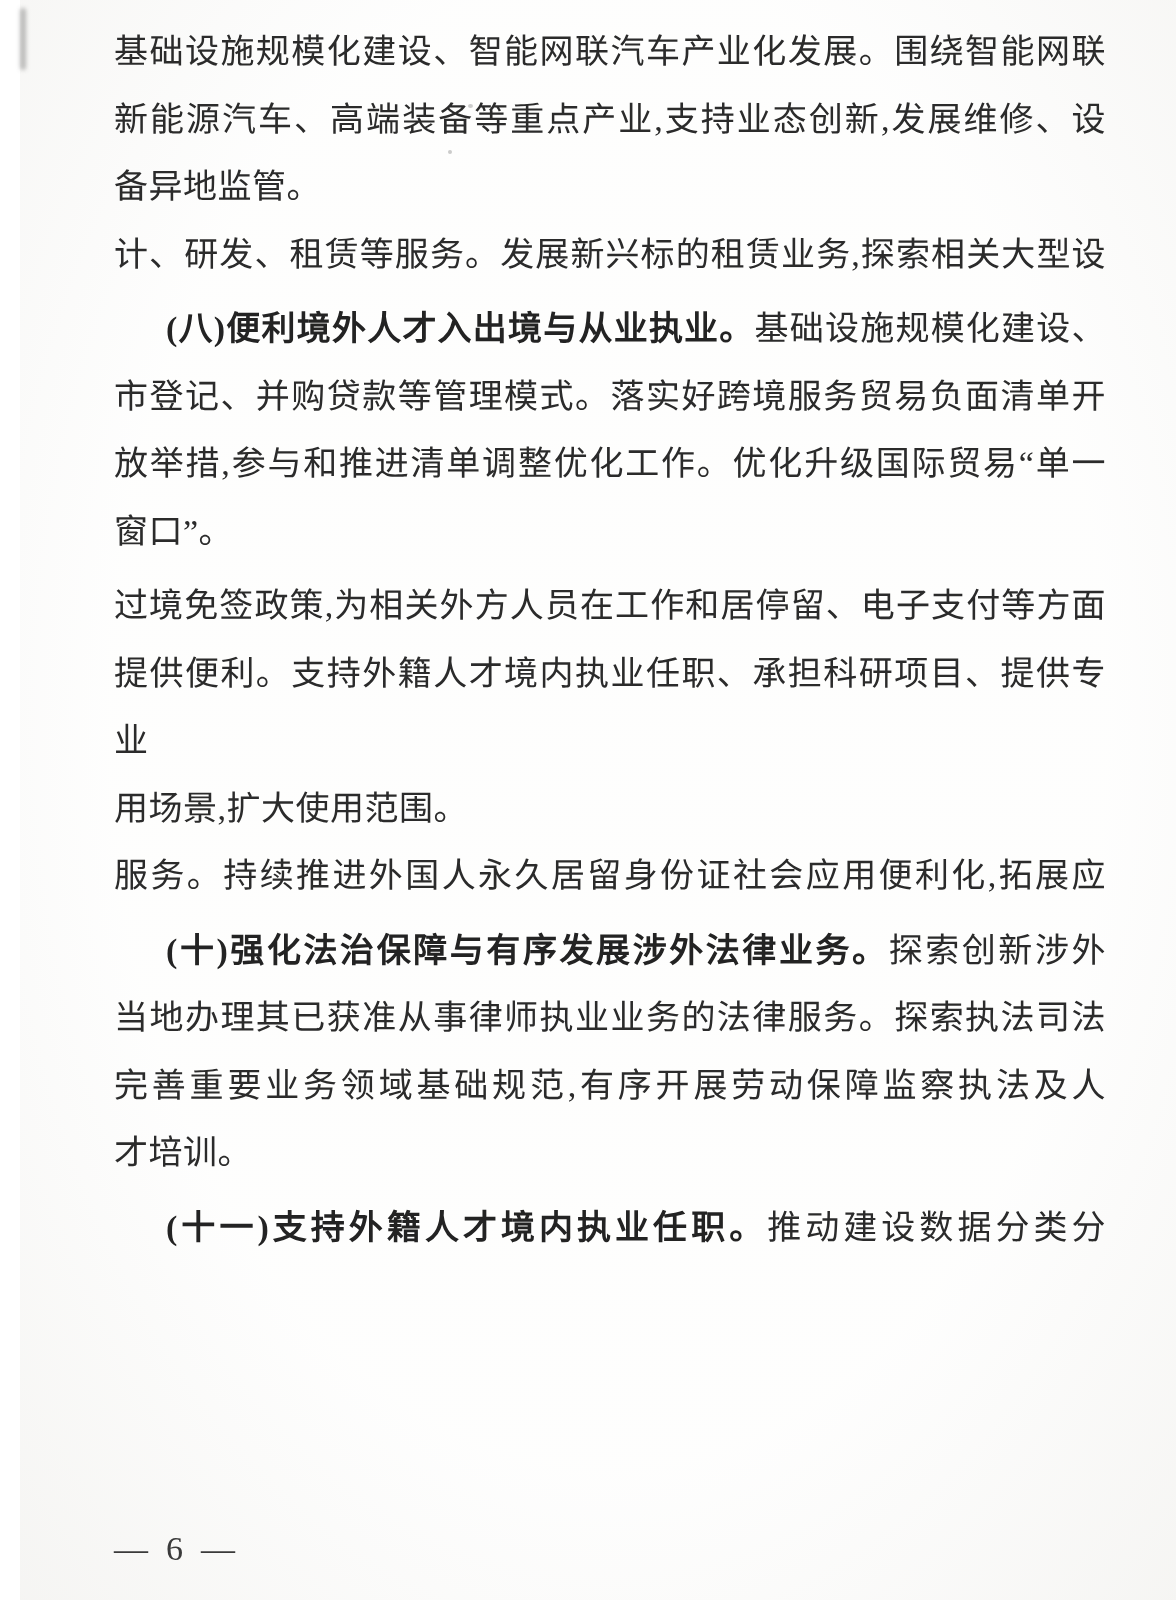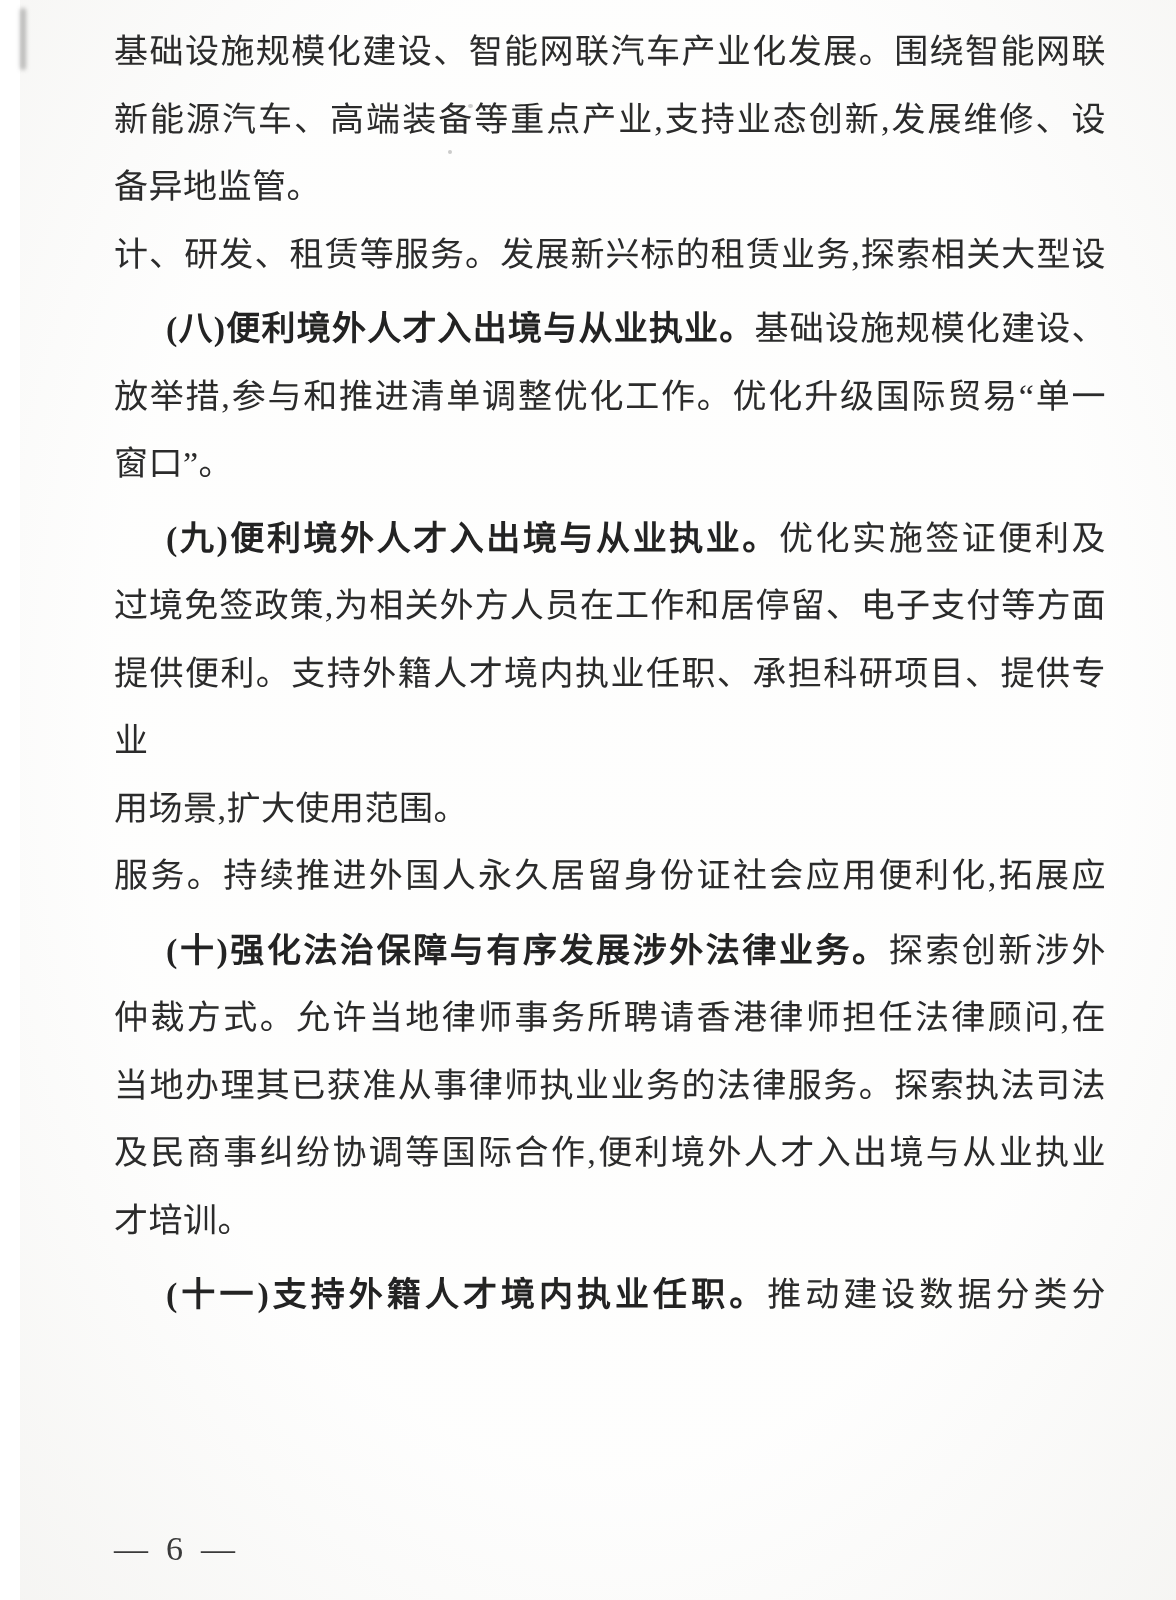--- a/index.html
+++ b/index.html
@@ -88,35 +88,34 @@
 
   <div class="content">
       <div class="para">
         <div class="line"><span class="seg">基础设施规模化建设、智能网联汽车产业化发展。围绕智能网联</span></div>
         <div class="line"><span class="seg">新能源汽车、高端装备等重点产业,支持业态创新,发展维修、设</span></div>
         <div class="line last"><span class="seg">备异地监管。</span></div>
         <div class="line"><span class="seg">计、研发、租赁等服务。发展新兴标的租赁业务,探索相关大型设</span></div>
       </div>
       <div class="para">
         <div class="line indent"><span class="seg-bold">(八)便利境外人才入出境与从业执业。</span><span class="seg">基础设施规模化建设、</span></div>
+        <div class="line"><span class="seg">市登记、并购贷款等管理模式。落实好跨境服务贸易负面清单开</span></div>
         <div class="line"><span class="seg">放举措,参与和推进清单调整优化工作。优化升级国际贸易“单一</span></div>
         <div class="line last"><span class="seg">窗口”。</span></div>
       </div>
       <div class="para">
-        <div class="line indent"><span class="seg-bold">(九)便利境外人才入出境与从业执业。</span><span class="seg">优化实施签证便利及</span></div>
         <div class="line"><span class="seg">过境免签政策,为相关外方人员在工作和居停留、电子支付等方面</span></div>
         <div class="line"><span class="seg">提供便利。支持外籍人才境内执业任职、承担科研项目、提供专业</span></div>
         <div class="line last"><span class="seg">用场景,扩大使用范围。</span></div>
         <div class="line"><span class="seg">服务。持续推进外国人永久居留身份证社会应用便利化,拓展应</span></div>
       </div>
       <div class="para">
         <div class="line indent"><span class="seg-bold">(十)强化法治保障与有序发展涉外法律业务。</span><span class="seg">探索创新涉外</span></div>
-        <div class="line"><span class="seg">仲裁方式。允许当地律师事务所聘请香港律师担任法律顾问,在</span></div>
         <div class="line"><span class="seg">当地办理其已获准从事律师执业业务的法律服务。探索执法司法</span></div>
-        <div class="line"><span class="seg">及民商事纠纷协调等国际合作,便利境外人才入出境与从业执业</span></div>
+        <div class="line"><span class="seg">完善重要业务领域基础规范,有序开展劳动保障监察执法及人</span></div>
         <div class="line last"><span class="seg">才培训。</span></div>
       </div>
       <div class="para">
         <div class="line indent"><span class="seg-bold">(十一)支持外籍人才境内执业任职。</span><span class="seg">推动建设数据分类分</span></div>
         <div class="line last"></div>
       </div>
     </div>
 
   <div class="footer">
     <span>—</span>

